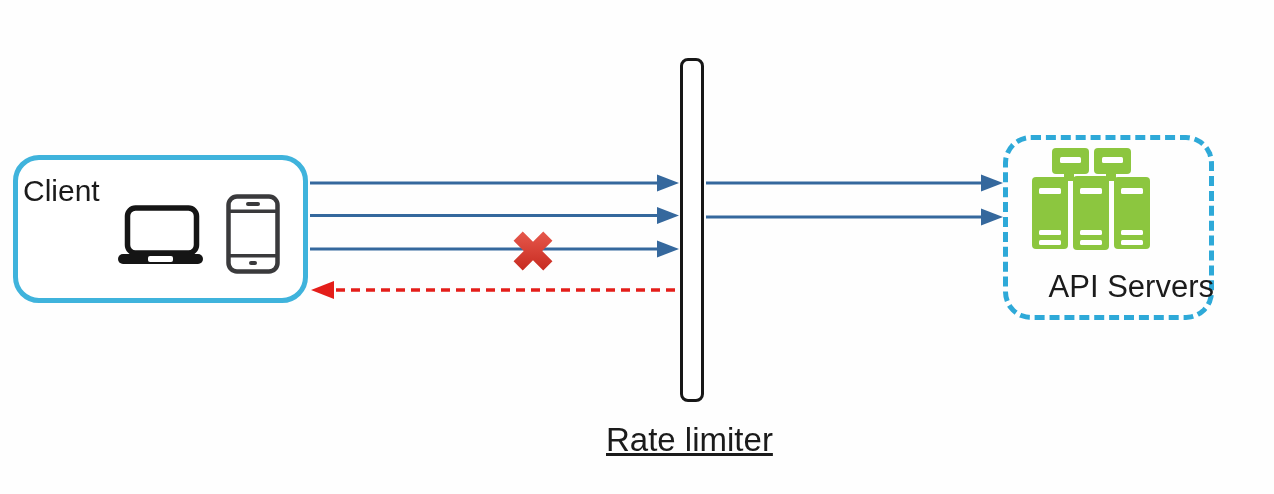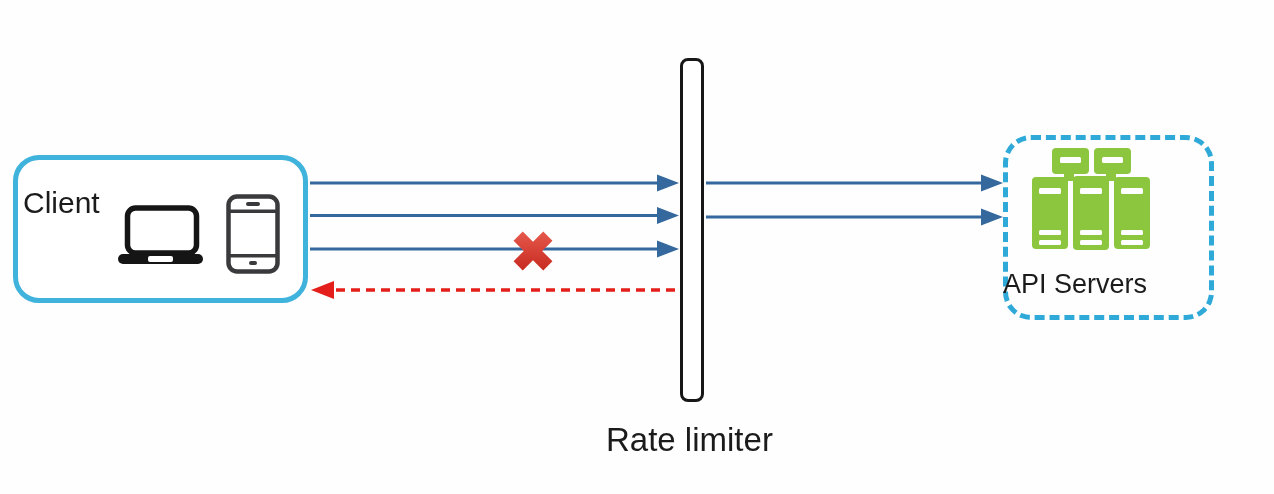--- a/index.html
+++ b/index.html
@@ -17,34 +17,34 @@
   #canvas{
     position:relative;width:1274px;height:494px;background:#fefefe;
     font-family:"Liberation Sans", sans-serif;overflow:hidden;
   }
   .abs{position:absolute;}
   .label{color:var(--ink);line-height:1;white-space:nowrap;}
   #client-box{
     left:13px;top:155px;width:295px;height:148px;box-sizing:border-box;
     border:5px solid var(--box-cyan);border-radius:26px;background:#ffffff;
   }
-  #client-label{left:23px;top:176px;font-size:30px;margin-top:12px;}
+  #client-label{left:23px;top:176px;font-size:30px;}
   #laptop-svg{left:116px;top:204px;}
   #phone-svg{left:226px;top:194px;}
   #limiter-bar{
     left:680px;top:58px;width:24px;height:344px;box-sizing:border-box;
     border:3px solid var(--bar-black);border-radius:8px;background:#ffffff;
   }
-  #rate-limiter-label{left:606px;top:423px;font-size:33px;}
+  #rate-limiter-label{left:606px;top:423px;font-size:33px;text-decoration:underline;}
   #api-box{
     left:1003px;top:135px;width:211px;height:185px;box-sizing:border-box;
     border:5px dashed var(--dash-cyan);border-radius:28px;background:transparent;
   }
   #server-svg{left:1030px;top:147px;}
-  #api-label{left:1003px;top:271px;width:211px;text-align:left;font-size:27px;}
+  #api-label{left:1003px;top:271px;width:211px;text-align:right;font-size:31px;}
   #reject-label{left:333px;top:305px;font-size:29px;color:var(--alert-red);line-height:1;white-space:nowrap;}
   #arrow-layer{left:0;top:0;pointer-events:none;}
   .arrow-line{stroke:var(--arrow-blue);stroke-width:3;fill:none;}
   .arrow-head{fill:var(--arrow-blue);stroke:none;}
   .reject-line{stroke:var(--alert-red);stroke-width:3.5;stroke-dasharray:9 6;fill:none;}
   .reject-head{fill:var(--alert-red);stroke:none;}
   .laptop-stroke{stroke:var(--laptop-black);fill:none;}
   .laptop-fill{fill:var(--laptop-black);}
   .phone-stroke{stroke:var(--phone-gray);fill:#ffffff;}
   .phone-fill{fill:var(--phone-gray);}

